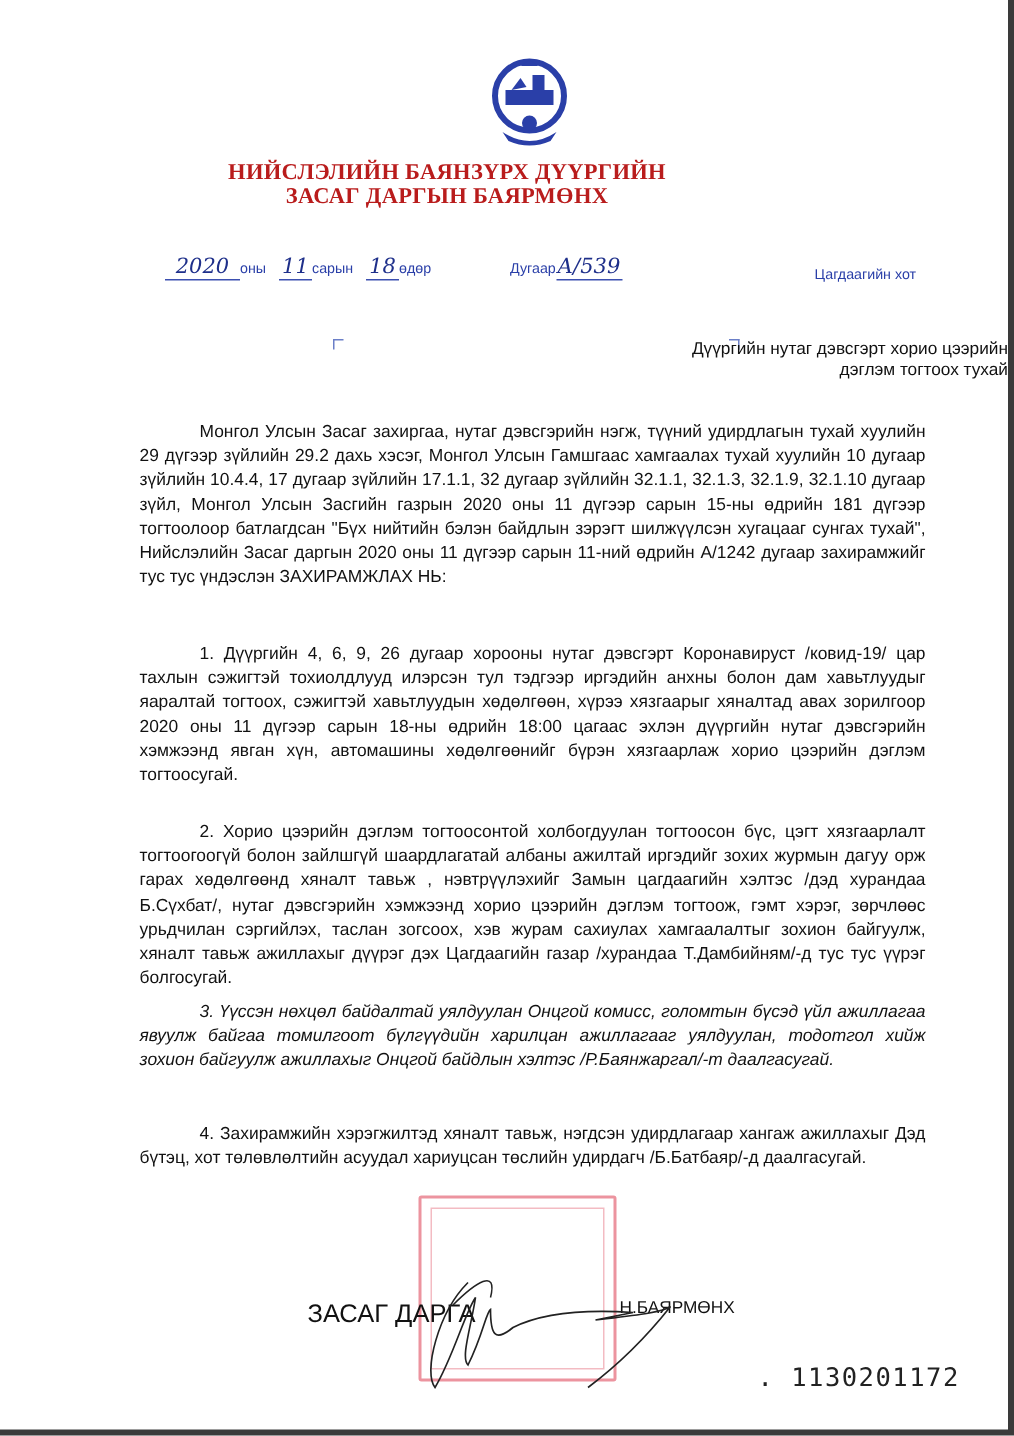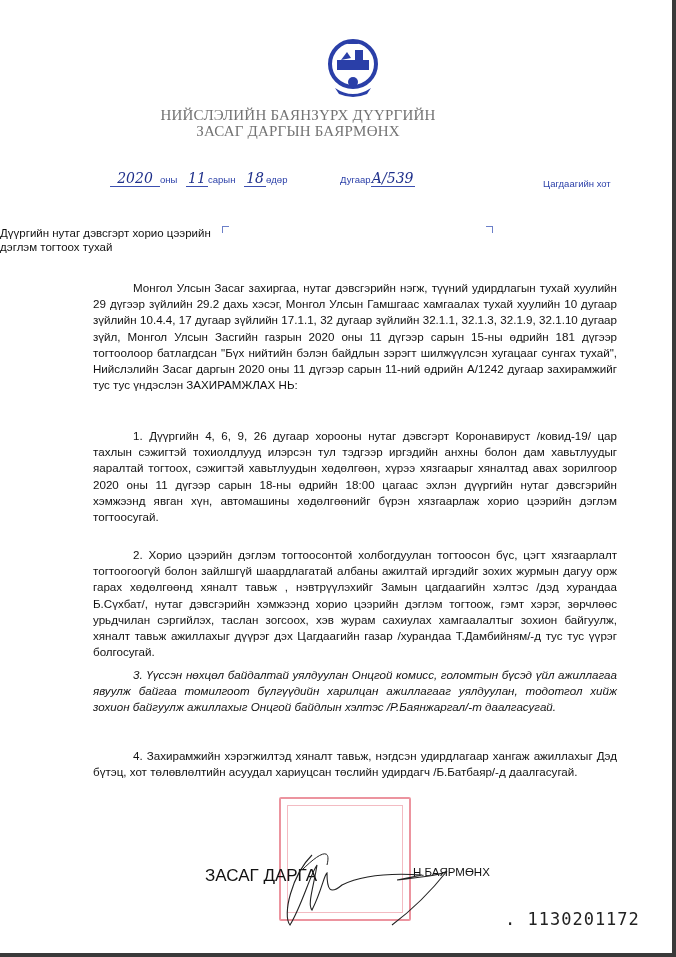--- a/index.html
+++ b/index.html
@@ -1,24 +1,24 @@
 <!DOCTYPE html>
 <html><head>
 <meta charset="utf-8">
 <style>
   html, body { margin:0; padding:0; }
   body { width:676px; height:957px; background:#3a3a3a; position:relative; overflow:hidden; font-family:"Liberation Sans", sans-serif; }
   .page { position:absolute; left:0; top:0; width:672px; height:953px; background:#ffffff; }
   .emblem { position:absolute; left:327px; top:38px; width:52px; height:62px; }
-  .org { position:absolute; left:0; width:596px; text-align:center; font-family:"Liberation Serif", serif; font-weight:normal; color:#737373; font-size:15px; letter-spacing:0.2px; }
+  .org { position:absolute; left:0; width:596px; text-align:center; font-family:"Liberation Serif", serif; font-weight:bold; color:#b91c1c; font-size:15px; letter-spacing:0.2px; }
   .org1 { top:107px; }
   .org2 { top:123px; }
   .dateline { position:absolute; top:170px; font-size:9.5px; color:#2a3fa8; }
   .hand { font-family:"DejaVu Serif", serif; font-style:italic; color:#1e2f8a; font-size:14px; border-bottom:1px solid #3b4fb0; display:inline-block; text-align:center; }
-  .title { position:absolute; left:0; width:672px; top:226px; text-align:left; font-size:11.5px; color:#111; line-height:14px; }
+  .title { position:absolute; left:0; width:672px; top:226px; text-align:right; font-size:11.5px; color:#111; line-height:14px; }
   .corner { position:absolute; width:6px; height:6px; border-color:#6b7fc8; border-style:solid; }
   .body-text { position:absolute; left:89px; width:532px; font-size:11.6px; line-height:16.2px; color:#111; text-align:justify; }
   .body-text p { margin:4px; text-indent:40px; }
   .stamp { position:absolute; left:279px; top:797px; width:128px; height:120px; border:2px solid rgba(220,60,80,0.55); border-radius:2px; }
   .stamp .inner { position:absolute; left:6px; top:6px; right:6px; bottom:6px; border:1px solid rgba(220,60,80,0.35); }
   .sig-title { position:absolute; left:205px; top:866px; font-size:17px; color:#111; }
   .sig-name { position:absolute; left:413px; top:866px; font-size:11.5px; color:#111; }
   .signature { position:absolute; left:272px; top:835px; width:200px; height:95px; }
   .serial { position:absolute; left:505px; top:909px; font-family:"DejaVu Sans Mono", monospace; font-size:17px; color:#222; letter-spacing:1px; }
 </style>

